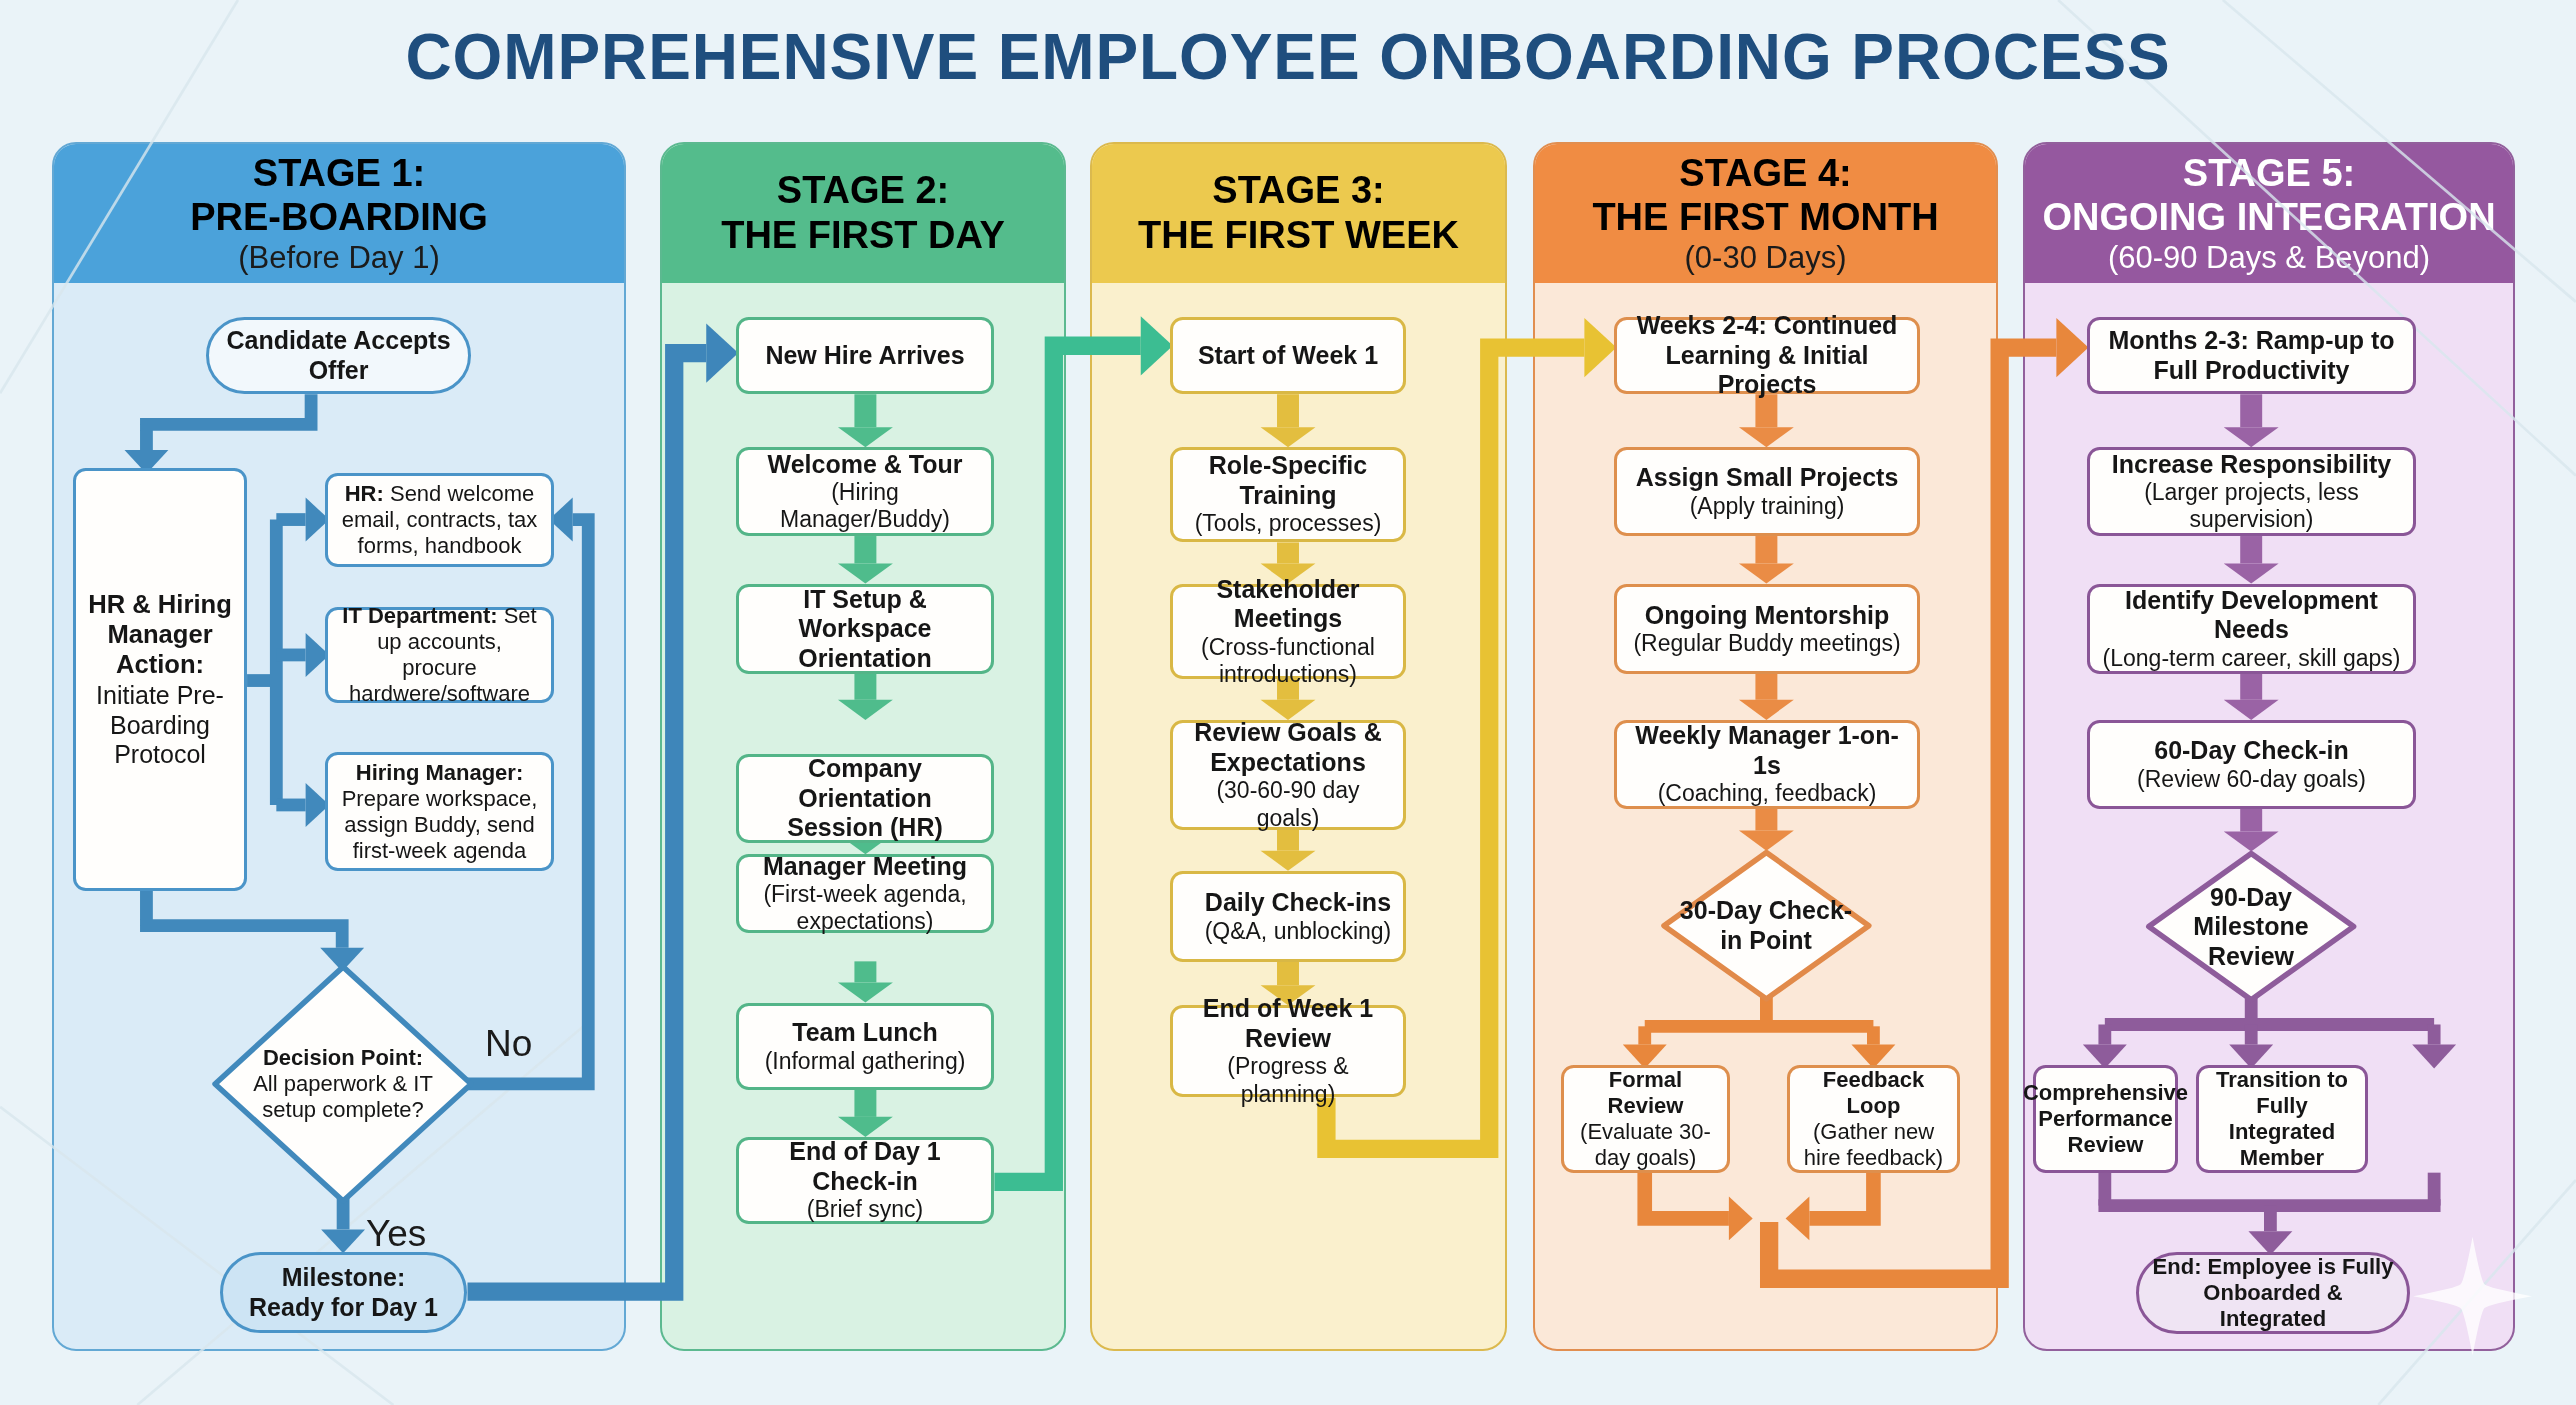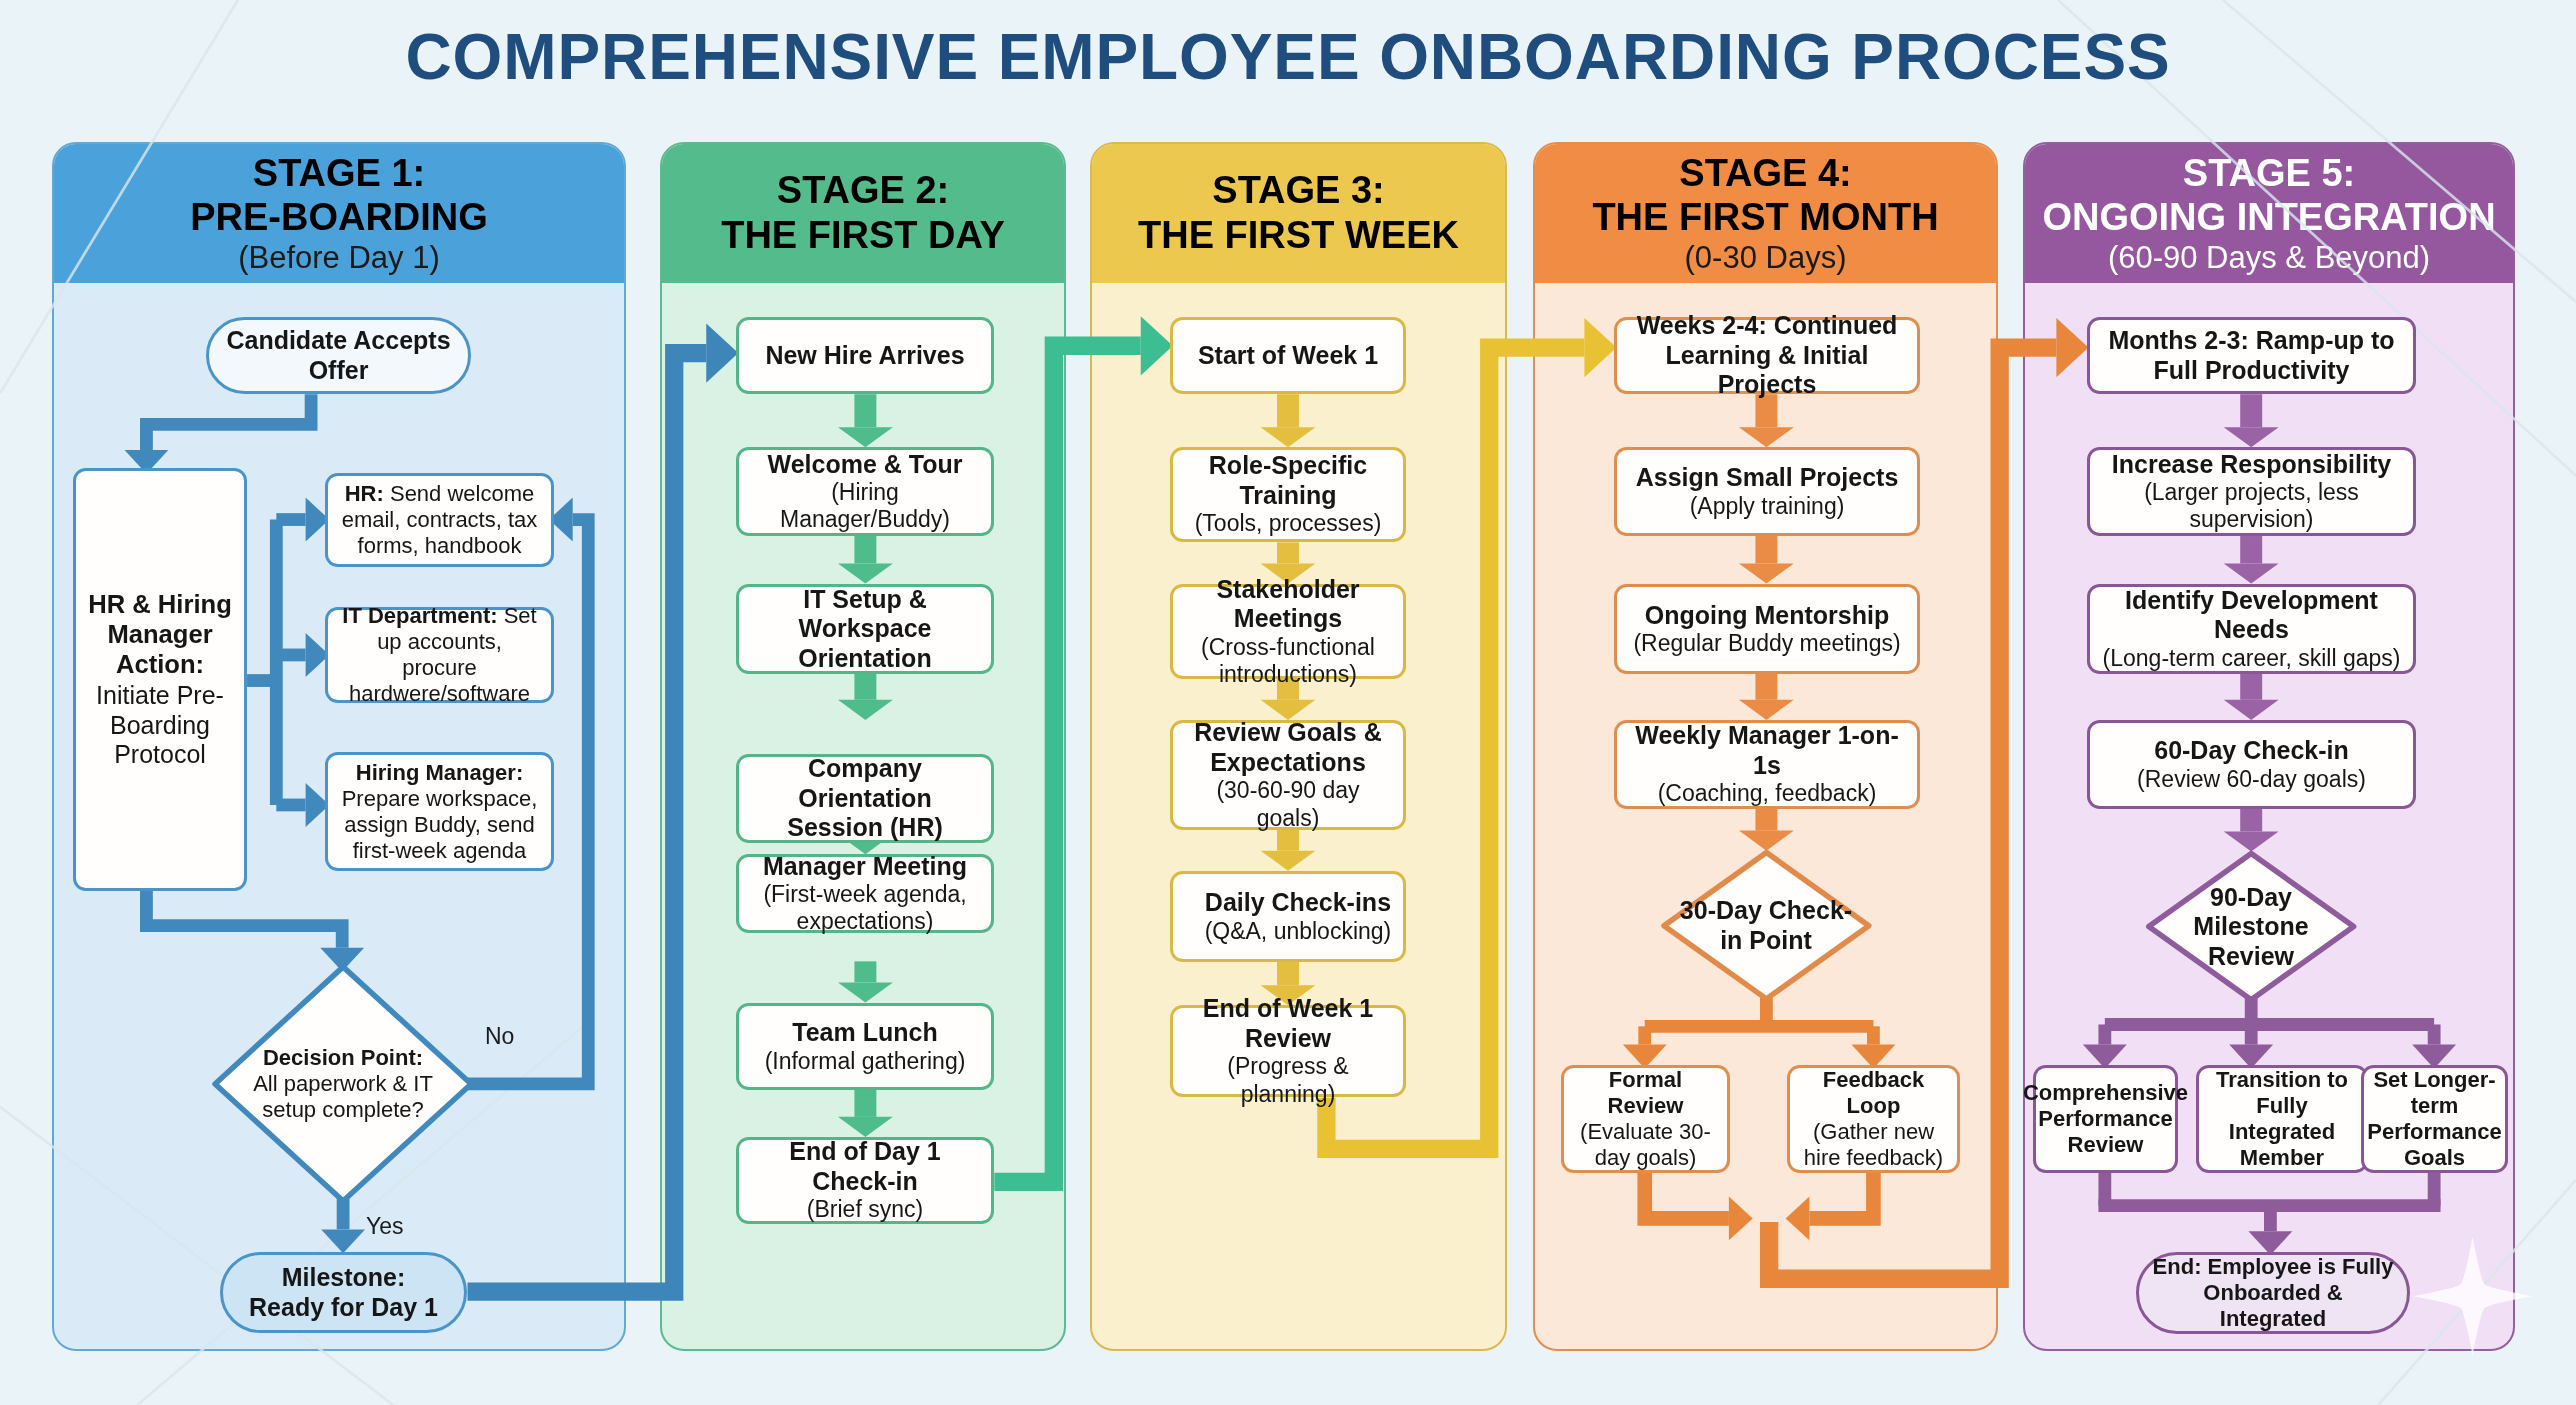--- a/index.html
+++ b/index.html
@@ -37,21 +37,21 @@
   .c3{border-color:#D9B845;}
   .c4{border-color:#DE8F4D;}
   .c5{border-color:#8A5697;}
   .node .b{font-weight:bold;font-size:25px;line-height:1.18;}
   .node .r{font-weight:normal;font-size:23px;line-height:1.18;}
   .node .sm{font-size:22px;}
   .pill{border-radius:48px;}
   .fill-blue{background:#CDE4F4;}
   .fill-lav{background:#EFE4F3;}
   .dia{background:none;border:none;z-index:4;padding:0;}
-  .lbl{position:absolute;font-size:23px;font-weight:normal;color:#1b1b1b;z-index:4;}
+  .lbl{position:absolute;font-size:37px;font-weight:normal;color:#1b1b1b;z-index:4;}
   .tallbox .b{font-size:25.6px;}
   .tallbox .r{font-size:25px;margin-top:1.8px;}
 </style>
 </head>
 <body>
 
 <div id="canvas">
 
   <div id="page-title">COMPREHENSIVE EMPLOYEE ONBOARDING PROCESS</div>
 
@@ -348,21 +348,18 @@
   </div>
   <div class="node dia" style="left:2155px;top:866px;width:192px;height:122px;">
     <div class="b">90-Day Milestone Review</div>
   </div>
   <div class="node c5" style="left:2033px;top:1065px;width:145px;height:108px;">
     <div class="b sm">Comprehensive Performance Review</div>
   </div>
   <div class="node c5" style="left:2196px;top:1065px;width:172px;height:108px;">
     <div class="b sm">Transition to Fully Integrated Member</div>
   </div>
-  <div class="node c5" style="left:2361px;top:1065px;width:147px;height:108px;">
-    <div class="b sm">Set Longer-term Performance Goals</div>
-  </div>
   <div class="node pill c5 fill-lav" style="left:2136px;top:1252px;width:274px;height:82px;">
     <div class="b sm">End: Employee is Fully Onboarded &amp; Integrated</div>
   </div>
 
 </div>
 
 
 </body></html>

